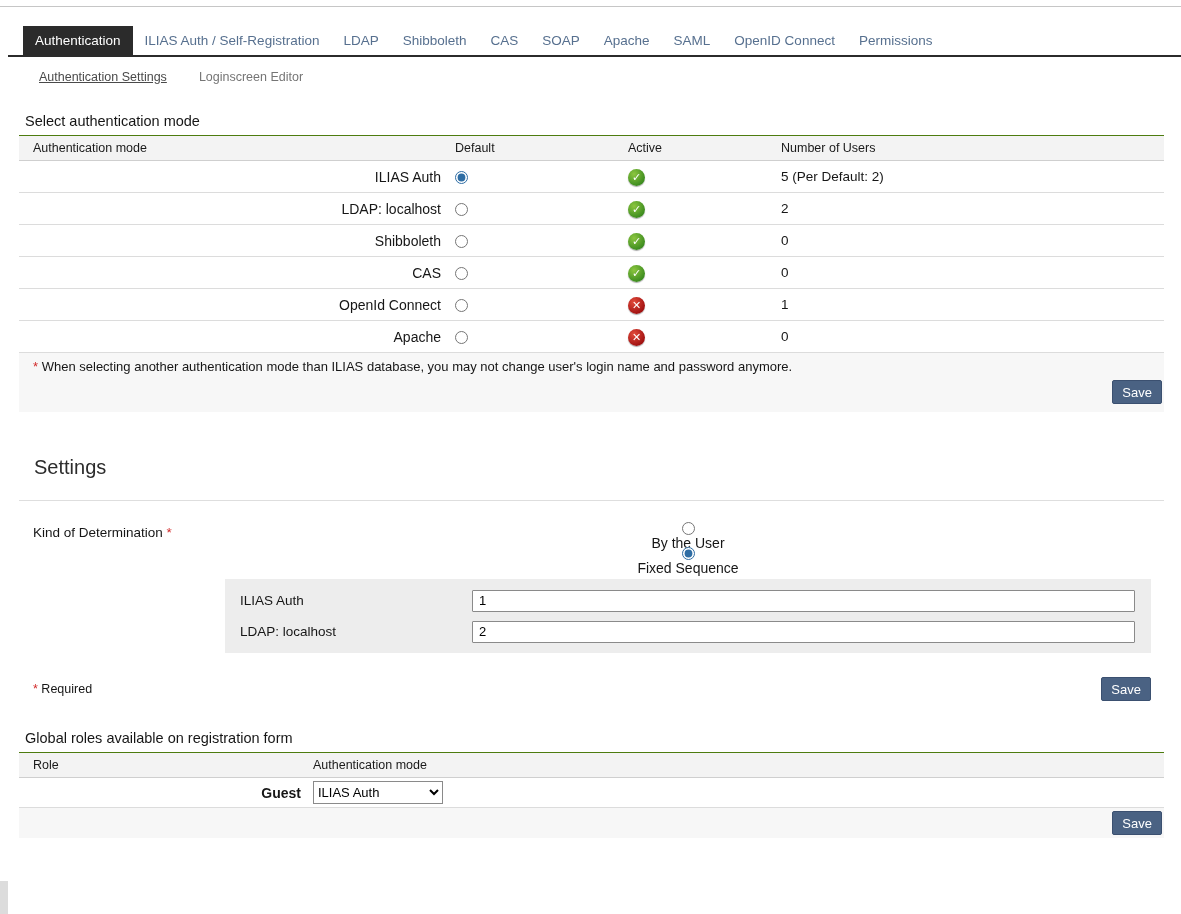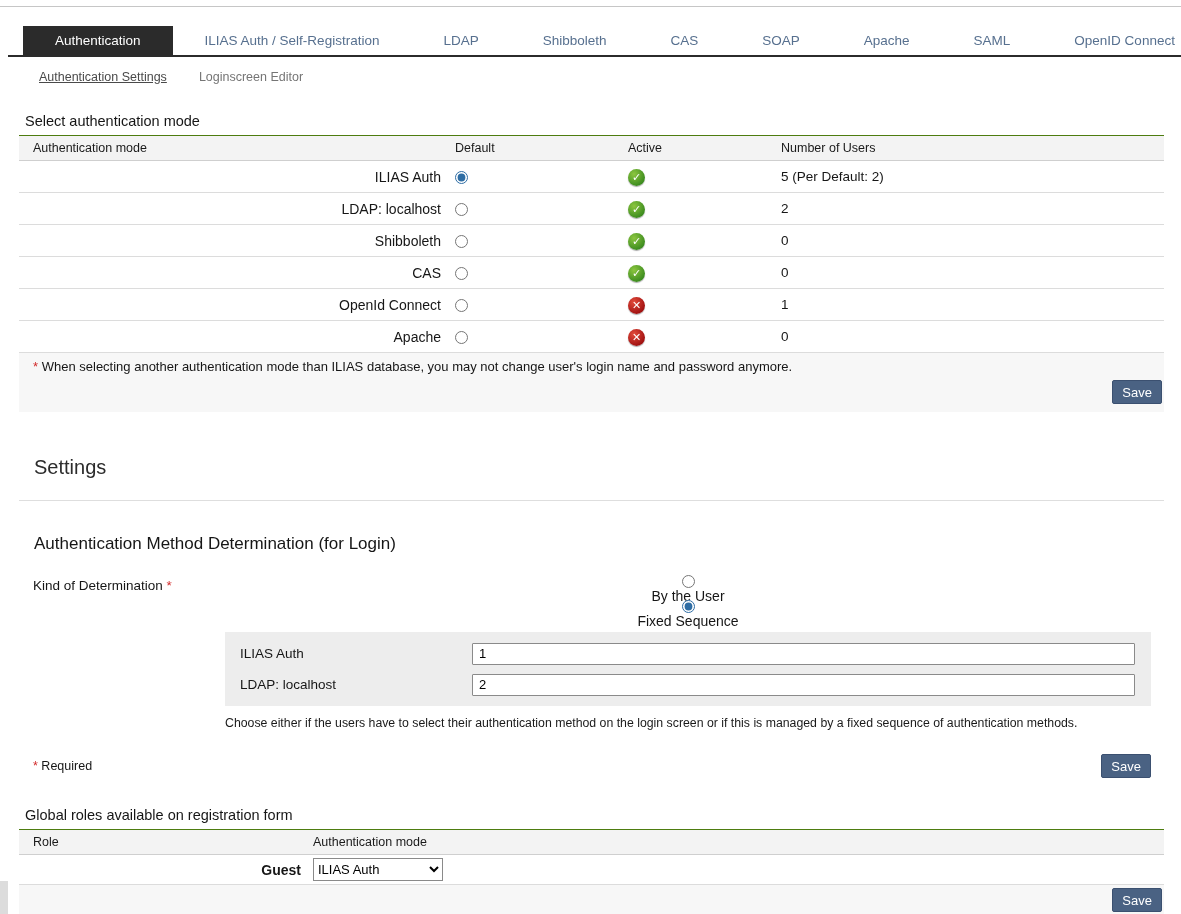--- a/index.html
+++ b/index.html
@@ -15,21 +15,21 @@
   .page { margin-left: 8px; }
 
   
   .tabs {
     display: flex; align-items: flex-end;
     margin-top: 19px; padding-left: 15px;
     border-bottom: 2px solid #2b2b2b;
   }
   .tab {
     font-size: 13.5px; color: #57708f;
-    padding: 7px 32px; cursor: pointer; white-space: nowrap;
+    padding: 7px 12px; cursor: pointer; white-space: nowrap;
   }
   .tab.active { background: #2b2b2b; color: #ffffff; }
 
   .subtabs { display: flex; padding-left: 15px; margin-top: 13px; align-items: center; }
   .subtab { font-size: 12.5px; padding: 0 16px; color: #757575; cursor: pointer; }
   .subtab.active { color: #4a4a4a; text-decoration: underline; }
 
   .content { padding: 0 17px 0 11px; }
 
   
@@ -191,21 +191,20 @@
         <span>When selecting another authentication mode than ILIAS database, you may not change user's login name and password anymore.</span>
       </div>
       <div class="btn-row">
         <button class="btn">Save</button>
       </div>
     </div>
 
     <div class="h2-title">Settings</div>
     <hr class="divider">
 
-    <div class="h3-title">Authentication Method Determination (for Login)</div>
 
     <div class="form-row">
       <div class="form-label">
         <span>Kind of Determination</span>
         <span class="req">*</span>
       </div>
       <div class="form-controls">
         <label class="radio-option">
           <input type="radio" name="kind" style="">
           <span>By the User</span>
@@ -219,21 +218,20 @@
           <div class="seq-row">
             <div class="seq-label">ILIAS Auth</div>
             <input class="seq-input" type="text" value="1" style="">
           </div>
           <div class="seq-row">
             <div class="seq-label">LDAP: localhost</div>
             <input class="seq-input" type="text" value="2" style="">
           </div>
         </div>
 
-        <div class="byline">Choose either if the users have to select their authentication method on the login screen or if this is managed by a fixed sequence of authentication methods.</div>
       </div>
     </div>
 
     <div class="form-footer">
       <div class="required-note">
         <span class="req">*</span>
         <span>Required</span>
       </div>
       <button class="btn">Save</button>
     </div>

